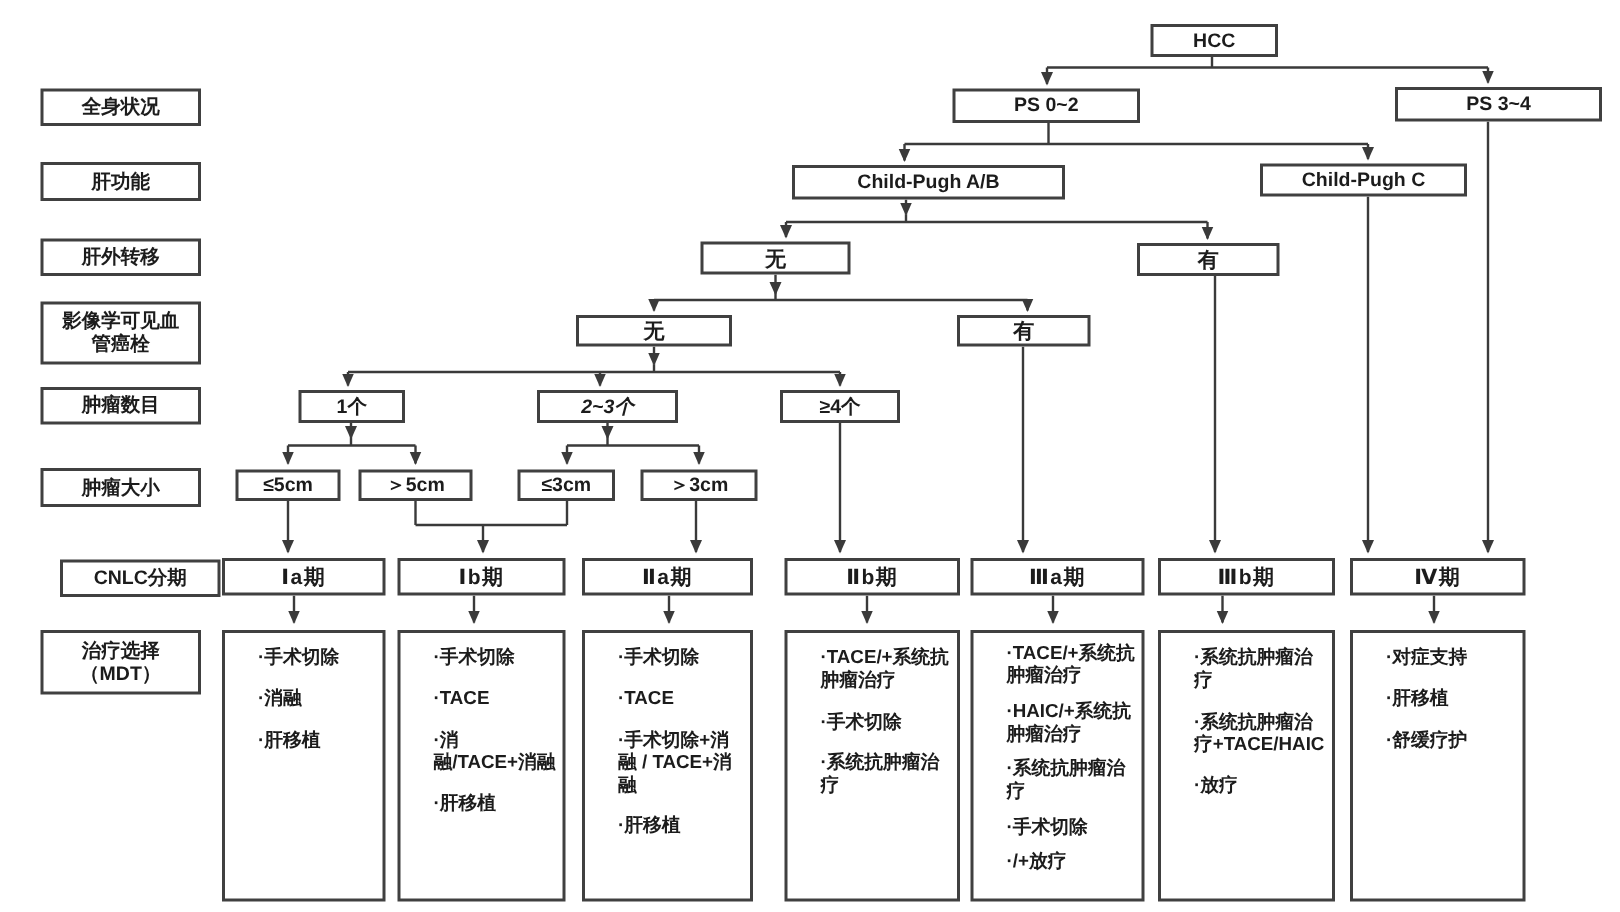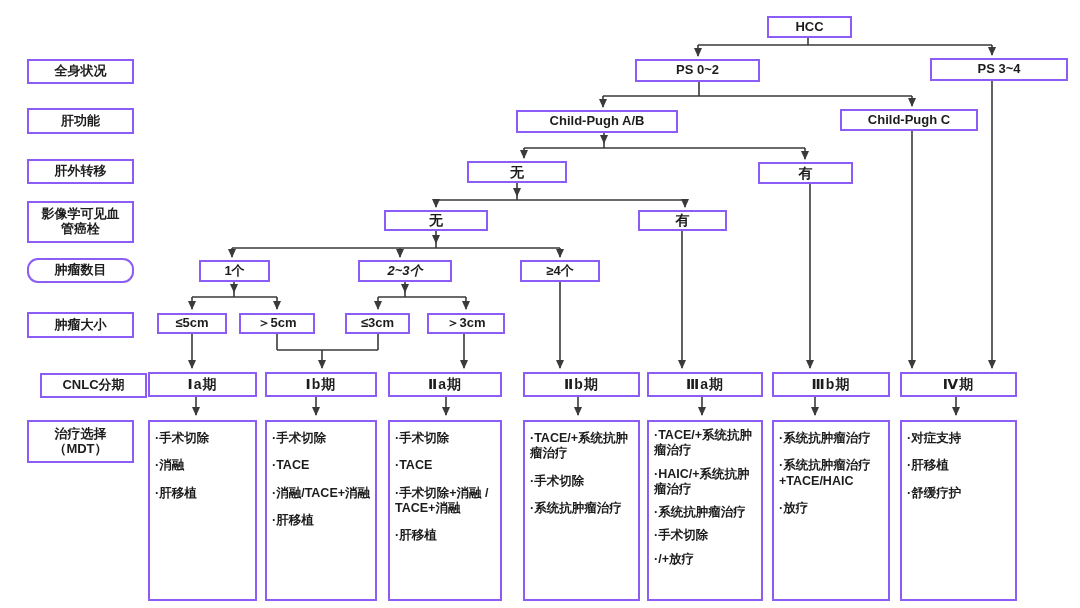--- a/index.html
+++ b/index.html
@@ -1,28 +1,28 @@
 <!DOCTYPE html>
 <html><head>
 <meta charset="utf-8">
 <style>
   html,body{margin:0;padding:0;background:#fff;}
   #stage{position:relative;width:1080px;height:608px;background:#fff;overflow:hidden;
          font-family:"Liberation Sans","DejaVu Sans",sans-serif;color:#1c1c1c;}
   #lines{position:absolute;left:0;top:0;width:1080px;height:608px;}
-  .box{position:absolute;box-sizing:border-box;background:#fff;border:2px solid #8b5cf6;
+  .box{position:absolute;box-sizing:border-box;background:#fff;border:2px solid #404040;
        display:flex;align-items:center;justify-content:center;text-align:center;
        font-weight:bold;line-height:1.15;}
   .rowlabel{font-size:13px;white-space:pre-line;}
   .node{font-size:13px;}
   .yn{font-size:14px;}
   .sz{font-size:13px;}
   .stagebox{font-size:14px;letter-spacing:1px;}
   .treatbox{display:block;text-align:left;font-size:12.5px;font-weight:bold;
-            padding:9px 3px 0 5px;}
+            padding:9px 3px 0 22px;}
   .treatbox .ti{margin:0 0 12px 0;line-height:1.22;}
 </style>
 </head>
 <body>
 
 <div id="stage">
 
   <svg id="lines" width="1080" height="608" viewBox="0 0 1080 608">
     <defs>
       <marker id="ah" markerUnits="userSpaceOnUse" markerWidth="10" markerHeight="9" refX="8" refY="4" orient="auto">
@@ -90,30 +90,30 @@
       <path d="M815 397 L815 415" marker-end="url(#ah)"></path>
       <path d="M956 397 L956 415" marker-end="url(#ah)"></path>
     </g>
   </svg>
 
   <div class="box rowlabel" style="left:27px;top:59px;width:107px;height:25px;">全身状况</div>
   <div class="box rowlabel" style="left:27px;top:108px;width:107px;height:26px;">肝功能</div>
   <div class="box rowlabel" style="left:27px;top:159px;width:107px;height:25px;">肝外转移</div>
   <div class="box rowlabel" style="left:27px;top:201px;width:107px;height:42px;">影像学可见血
 管癌栓</div>
-  <div class="box rowlabel" style="left:27px;top:258px;width:107px;height:25px;border-radius:11px;">肿瘤数目</div>
+  <div class="box rowlabel" style="left:27px;top:258px;width:107px;height:25px;">肿瘤数目</div>
   <div class="box rowlabel" style="left:27px;top:312px;width:107px;height:26px;">肿瘤大小</div>
   <div class="box rowlabel" style="left:40px;top:373px;width:107px;height:25px;text-align:right;">CNLC分期</div>
   <div class="box rowlabel" style="left:27px;top:420px;width:107px;height:43px;">治疗选择
 （MDT）</div>
 
   <div class="box node" style="left:767px;top:16px;width:85px;height:22px;">HCC</div>
   <div class="box node" style="left:635px;top:59px;width:125px;height:23px;">PS 0~2</div>
   <div class="box node" style="left:930px;top:58px;width:138px;height:23px;">PS 3~4</div>
-  <div class="box node" style="left:516px;top:110px;width:162px;height:23px;">Child-Pugh A/B</div>
+  <div class="box node" style="left:528px;top:110px;width:182px;height:23px;">Child-Pugh A/B</div>
   <div class="box node" style="left:840px;top:109px;width:138px;height:22px;">Child-Pugh C</div>
   <div class="box yn" style="left:467px;top:161px;width:100px;height:22px;">无</div>
   <div class="box yn" style="left:758px;top:162px;width:95px;height:22px;">有</div>
   <div class="box yn" style="left:384px;top:210px;width:104px;height:21px;">无</div>
   <div class="box yn" style="left:638px;top:210px;width:89px;height:21px;">有</div>
   <div class="box node" style="left:199px;top:260px;width:71px;height:22px;">1个</div>
   <div class="box node" style="left:358px;top:260px;width:94px;height:22px;font-style:italic;">2~3个</div>
   <div class="box node" style="left:520px;top:260px;width:80px;height:22px;">≥4个</div>
   <div class="box sz" style="left:157px;top:313px;width:70px;height:21px;">≤5cm</div>
   <div class="box sz" style="left:239px;top:313px;width:76px;height:21px;">＞5cm</div>

